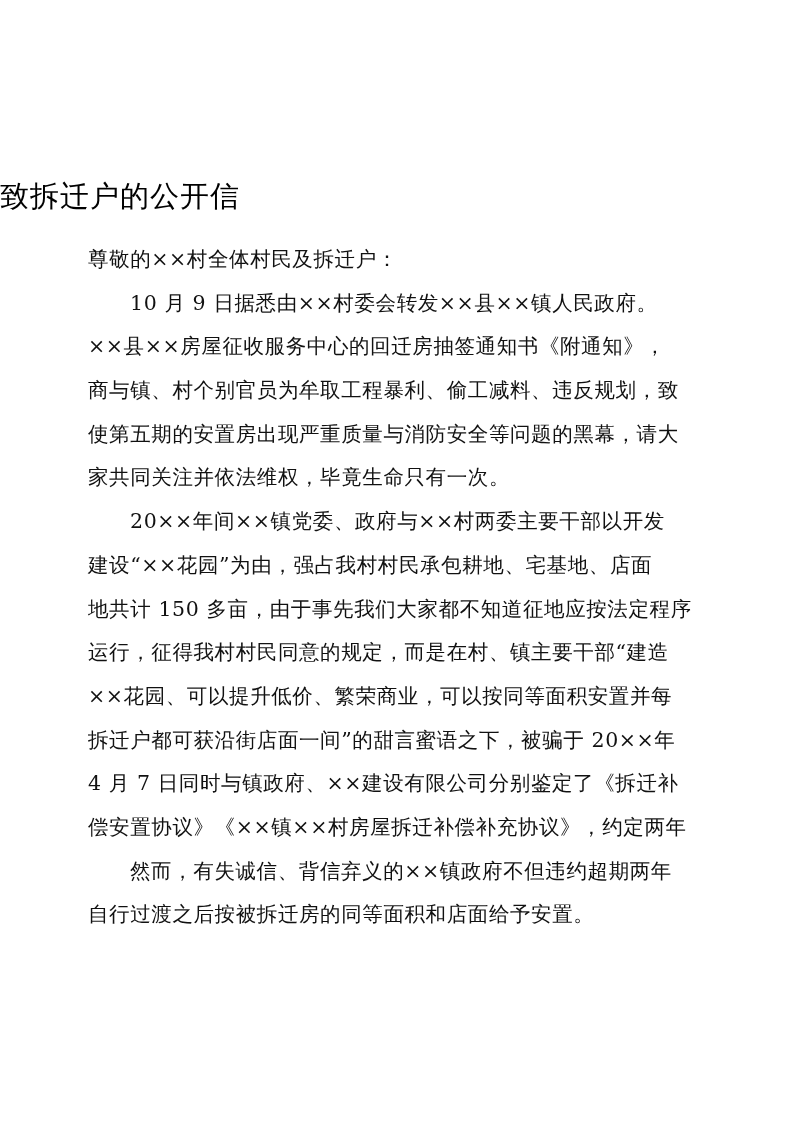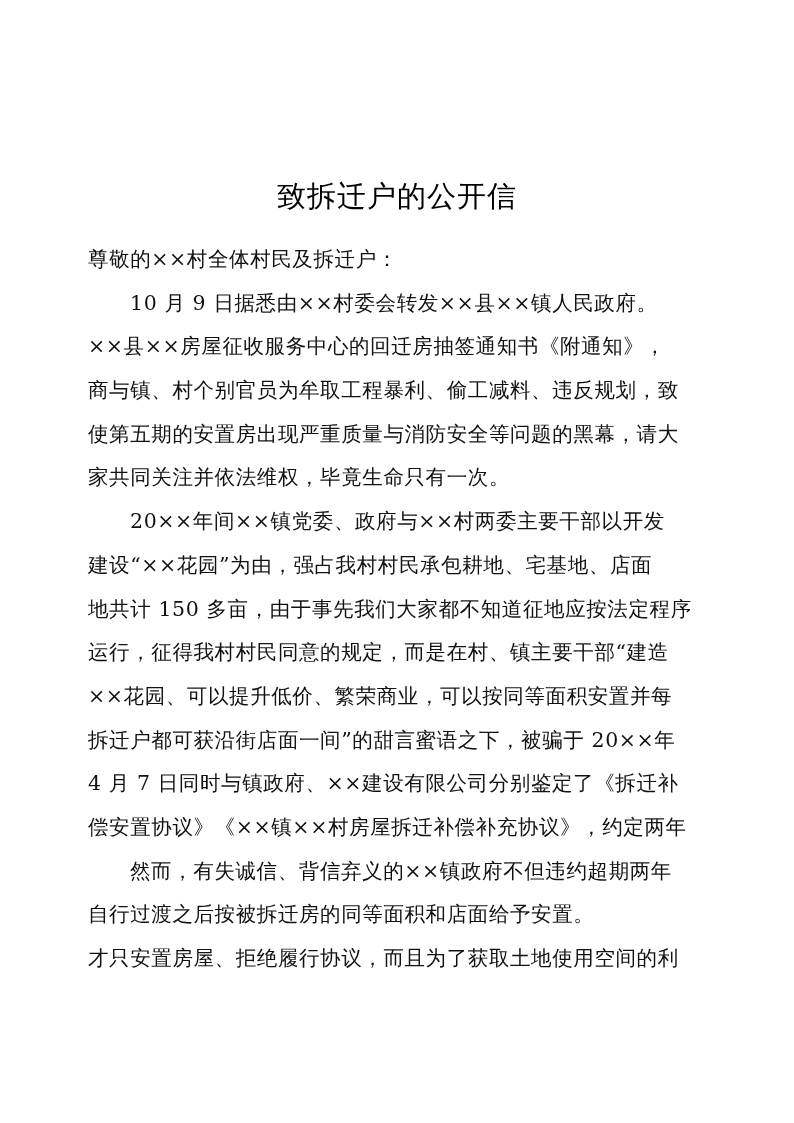--- a/index.html
+++ b/index.html
@@ -1,18 +1,18 @@
 <!DOCTYPE html>
 <html><head>
 <meta charset="utf-8">
 <style>
   html, body { margin: 0; padding: 0; background: #ffffff; }
   body { width: 794px; height: 1123px; position: relative; overflow: hidden;
          font-family: "DejaVu Serif", "Liberation Serif", serif; color: #111; }
-  .title { position: absolute; top: 176px; left: 0; width: 794px; text-align: center;
+  .title { position: absolute; top: 176px; left: 0; width: 794px; text-align: left;
            font-family: "DejaVu Sans", "Liberation Sans", sans-serif;
            font-size: 29px; line-height: 40px; color: #000; letter-spacing: 1px; }
   .body { position: absolute; top: 238px; left: 88px; width: 620px; }
   .line { height: 43.7px; line-height: 43.7px; font-size: 20.5px; white-space: nowrap;
           letter-spacing: 0.6px; }
   .indent { padding-left: 42px; }
 </style>
 </head>
 <body>
 
@@ -28,14 +28,13 @@
   <div class="line indent">20××年间××镇党委、政府与××村两委主要干部以开发</div>
   <div class="line">建设“××花园”为由，强占我村村民承包耕地、宅基地、店面</div>
   <div class="line">地共计 150 多亩，由于事先我们大家都不知道征地应按法定程序</div>
   <div class="line">运行，征得我村村民同意的规定，而是在村、镇主要干部“建造</div>
   <div class="line">××花园、可以提升低价、繁荣商业，可以按同等面积安置并每</div>
   <div class="line">拆迁户都可获沿街店面一间”的甜言蜜语之下，被骗于 20××年</div>
   <div class="line">4 月 7 日同时与镇政府、××建设有限公司分别鉴定了《拆迁补</div>
   <div class="line">偿安置协议》《××镇××村房屋拆迁补偿补充协议》，约定两年</div>
   <div class="line indent">然而，有失诚信、背信弃义的××镇政府不但违约超期两年</div>
   <div class="line">自行过渡之后按被拆迁房的同等面积和店面给予安置。</div>
-  <div class="line">才只安置房屋、拒绝履行协议，而且为了获取土地使用空间的利</div>
 </div>
 
 </body></html>

